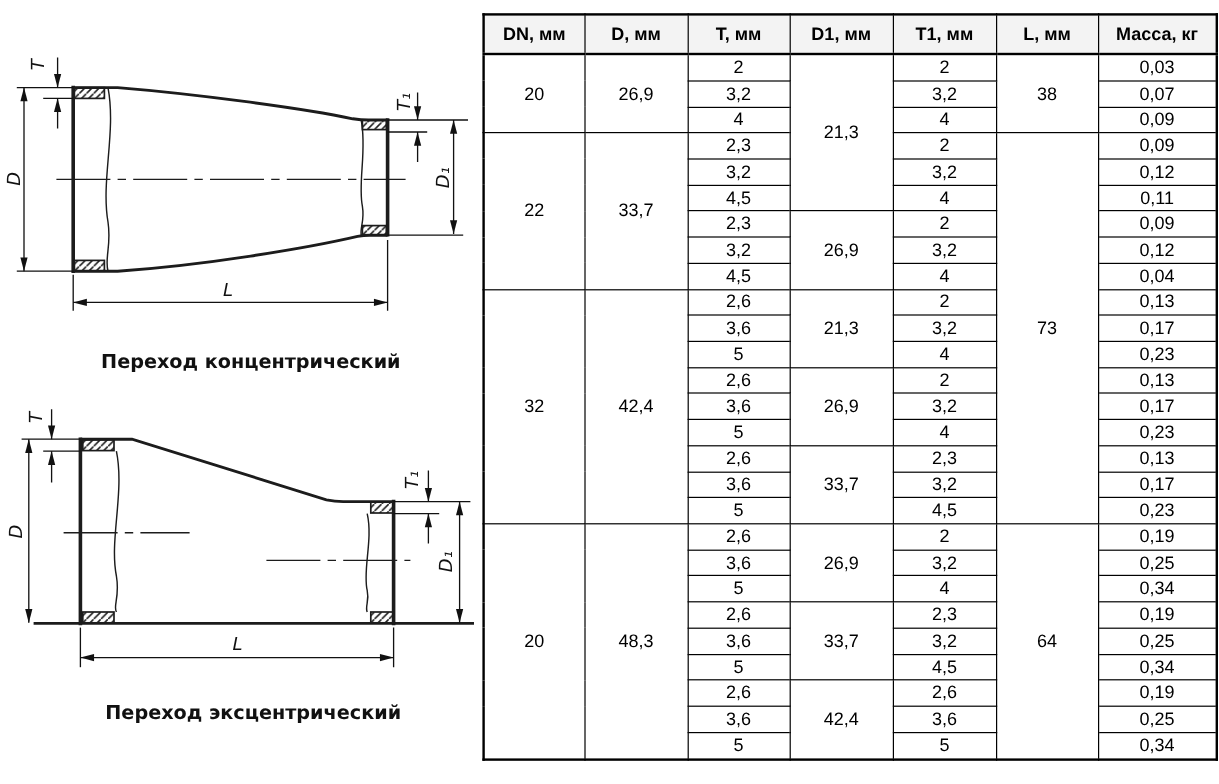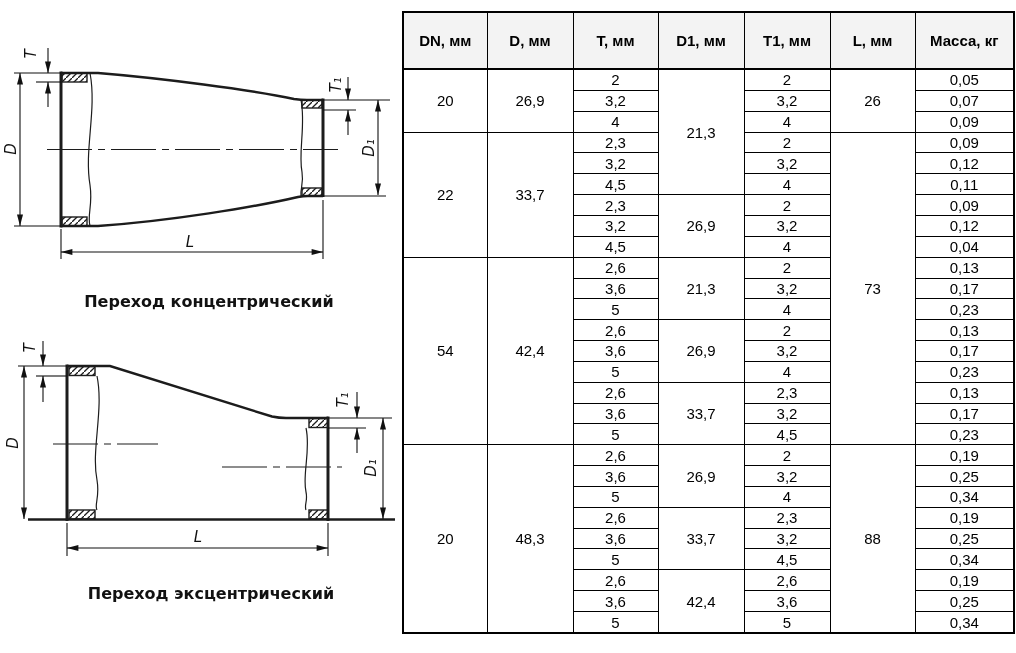--- a/index.html
+++ b/index.html
@@ -37,21 +37,21 @@
   table.spec{
     border-collapse:collapse;table-layout:fixed;
     width:611px;height:623px;
     border:2px solid #000;
     font-family:"Liberation Sans",sans-serif;
     font-size:15px;color:#000;background:#fff;
   }
   table.spec th{
     border:1px solid #000;border-bottom:2px solid #000;
     background:#f3f3f3;font-weight:bold;
-    height:31px;text-align:center;padding:12px;
+    height:31px;text-align:center;padding:0;
   }
   table.spec td{
     border:1px solid #000;
     text-align:center;vertical-align:middle;padding:0;
   }
 </style>
 </head>
 <body>
 
 <div class="canvas">
@@ -207,22 +207,22 @@
             <th>Масса, кг</th>
           </tr>
       </thead>
       <tbody>
           <tr>
             <td rowspan="3">20</td>
             <td rowspan="3">26,9</td>
             <td>2</td>
             <td rowspan="6">21,3</td>
             <td>2</td>
-            <td rowspan="3">26</td>
-            <td>0,05</td>
+            <td rowspan="3">38</td>
+            <td>0,03</td>
           </tr>
           <tr>
             <td>3,2</td>
             <td>3,2</td>
             <td>0,07</td>
           </tr>
           <tr>
             <td>4</td>
             <td>4</td>
             <td>0,09</td>
@@ -255,21 +255,21 @@
             <td>3,2</td>
             <td>3,2</td>
             <td>0,12</td>
           </tr>
           <tr>
             <td>4,5</td>
             <td>4</td>
             <td>0,04</td>
           </tr>
           <tr>
-            <td rowspan="9">54</td>
+            <td rowspan="9">32</td>
             <td rowspan="9">42,4</td>
             <td>2,6</td>
             <td rowspan="3">21,3</td>
             <td>2</td>
             <td>0,13</td>
           </tr>
           <tr>
             <td>3,6</td>
             <td>3,2</td>
             <td>0,17</td>
@@ -310,21 +310,21 @@
             <td>5</td>
             <td>4,5</td>
             <td>0,23</td>
           </tr>
           <tr>
             <td rowspan="9">20</td>
             <td rowspan="9">48,3</td>
             <td>2,6</td>
             <td rowspan="3">26,9</td>
             <td>2</td>
-            <td rowspan="9">88</td>
+            <td rowspan="9">64</td>
             <td>0,19</td>
           </tr>
           <tr>
             <td>3,6</td>
             <td>3,2</td>
             <td>0,25</td>
           </tr>
           <tr>
             <td>5</td>
             <td>4</td>

